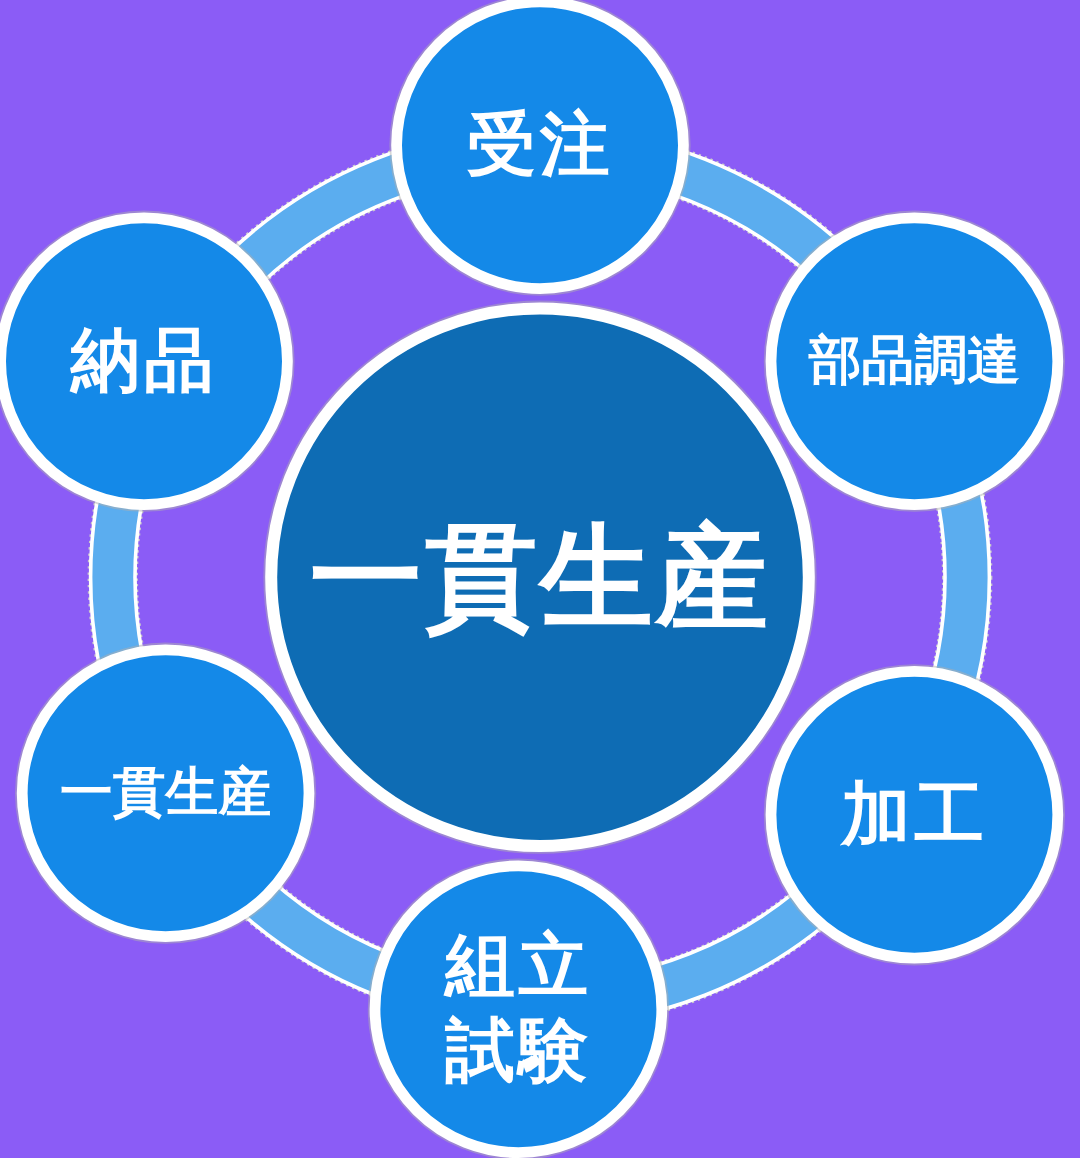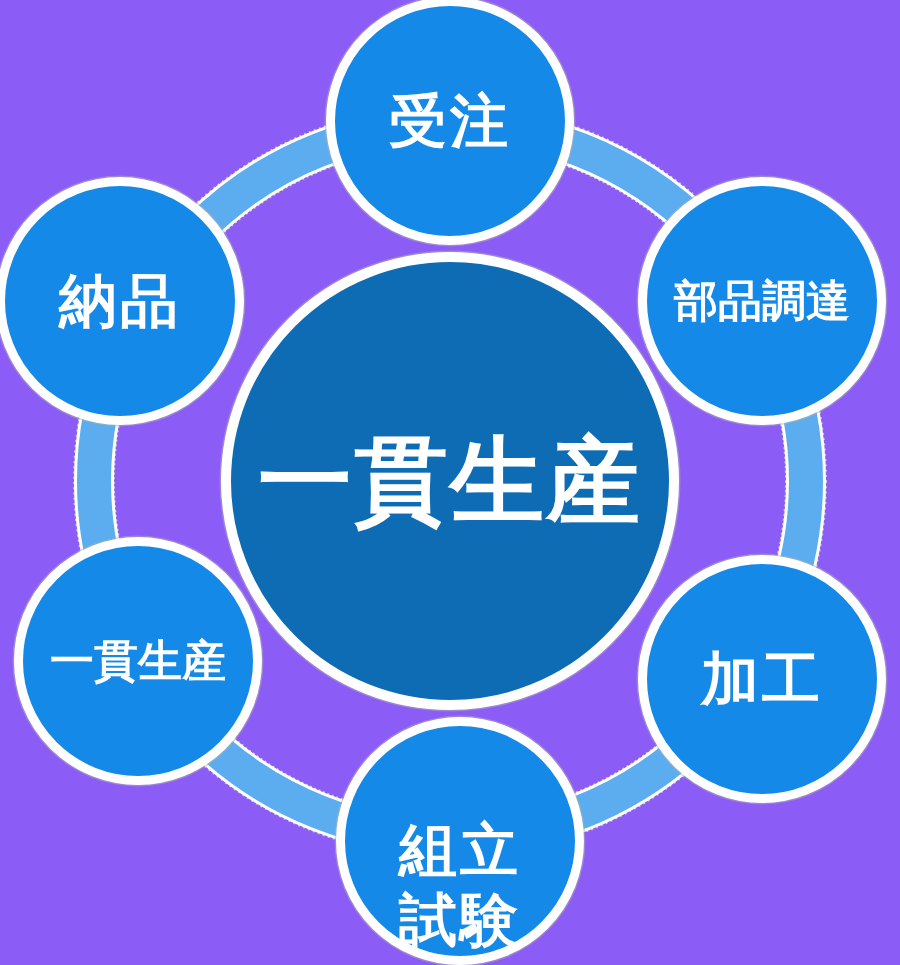--- a/index.html
+++ b/index.html
@@ -44,21 +44,21 @@
     text-align: center;
     line-height: 1.22;
   }
   .node--small-text .node-label {
     font-size: 44px;
     letter-spacing: 0;
   }
   .node--top          { left: 450px; top: 121px; }
   .node--top-right    { left: 762px; top: 301px; }
   .node--bottom-right { left: 762px; top: 679px; }
-  .node--bottom       { left: 460px; top: 841px; align-items: flex-end; }
+  .node--bottom       { left: 432px; top: 841px; }
   .node--bottom-left  { left: 138px; top: 661px; }
   .node--top-left     { left: 120px; top: 301px; }
 
   .center-node {
     position: absolute;
     left: 450px;
     top: 481px;
     width: 438px;
     height: 438px;
     border-radius: 50%;

